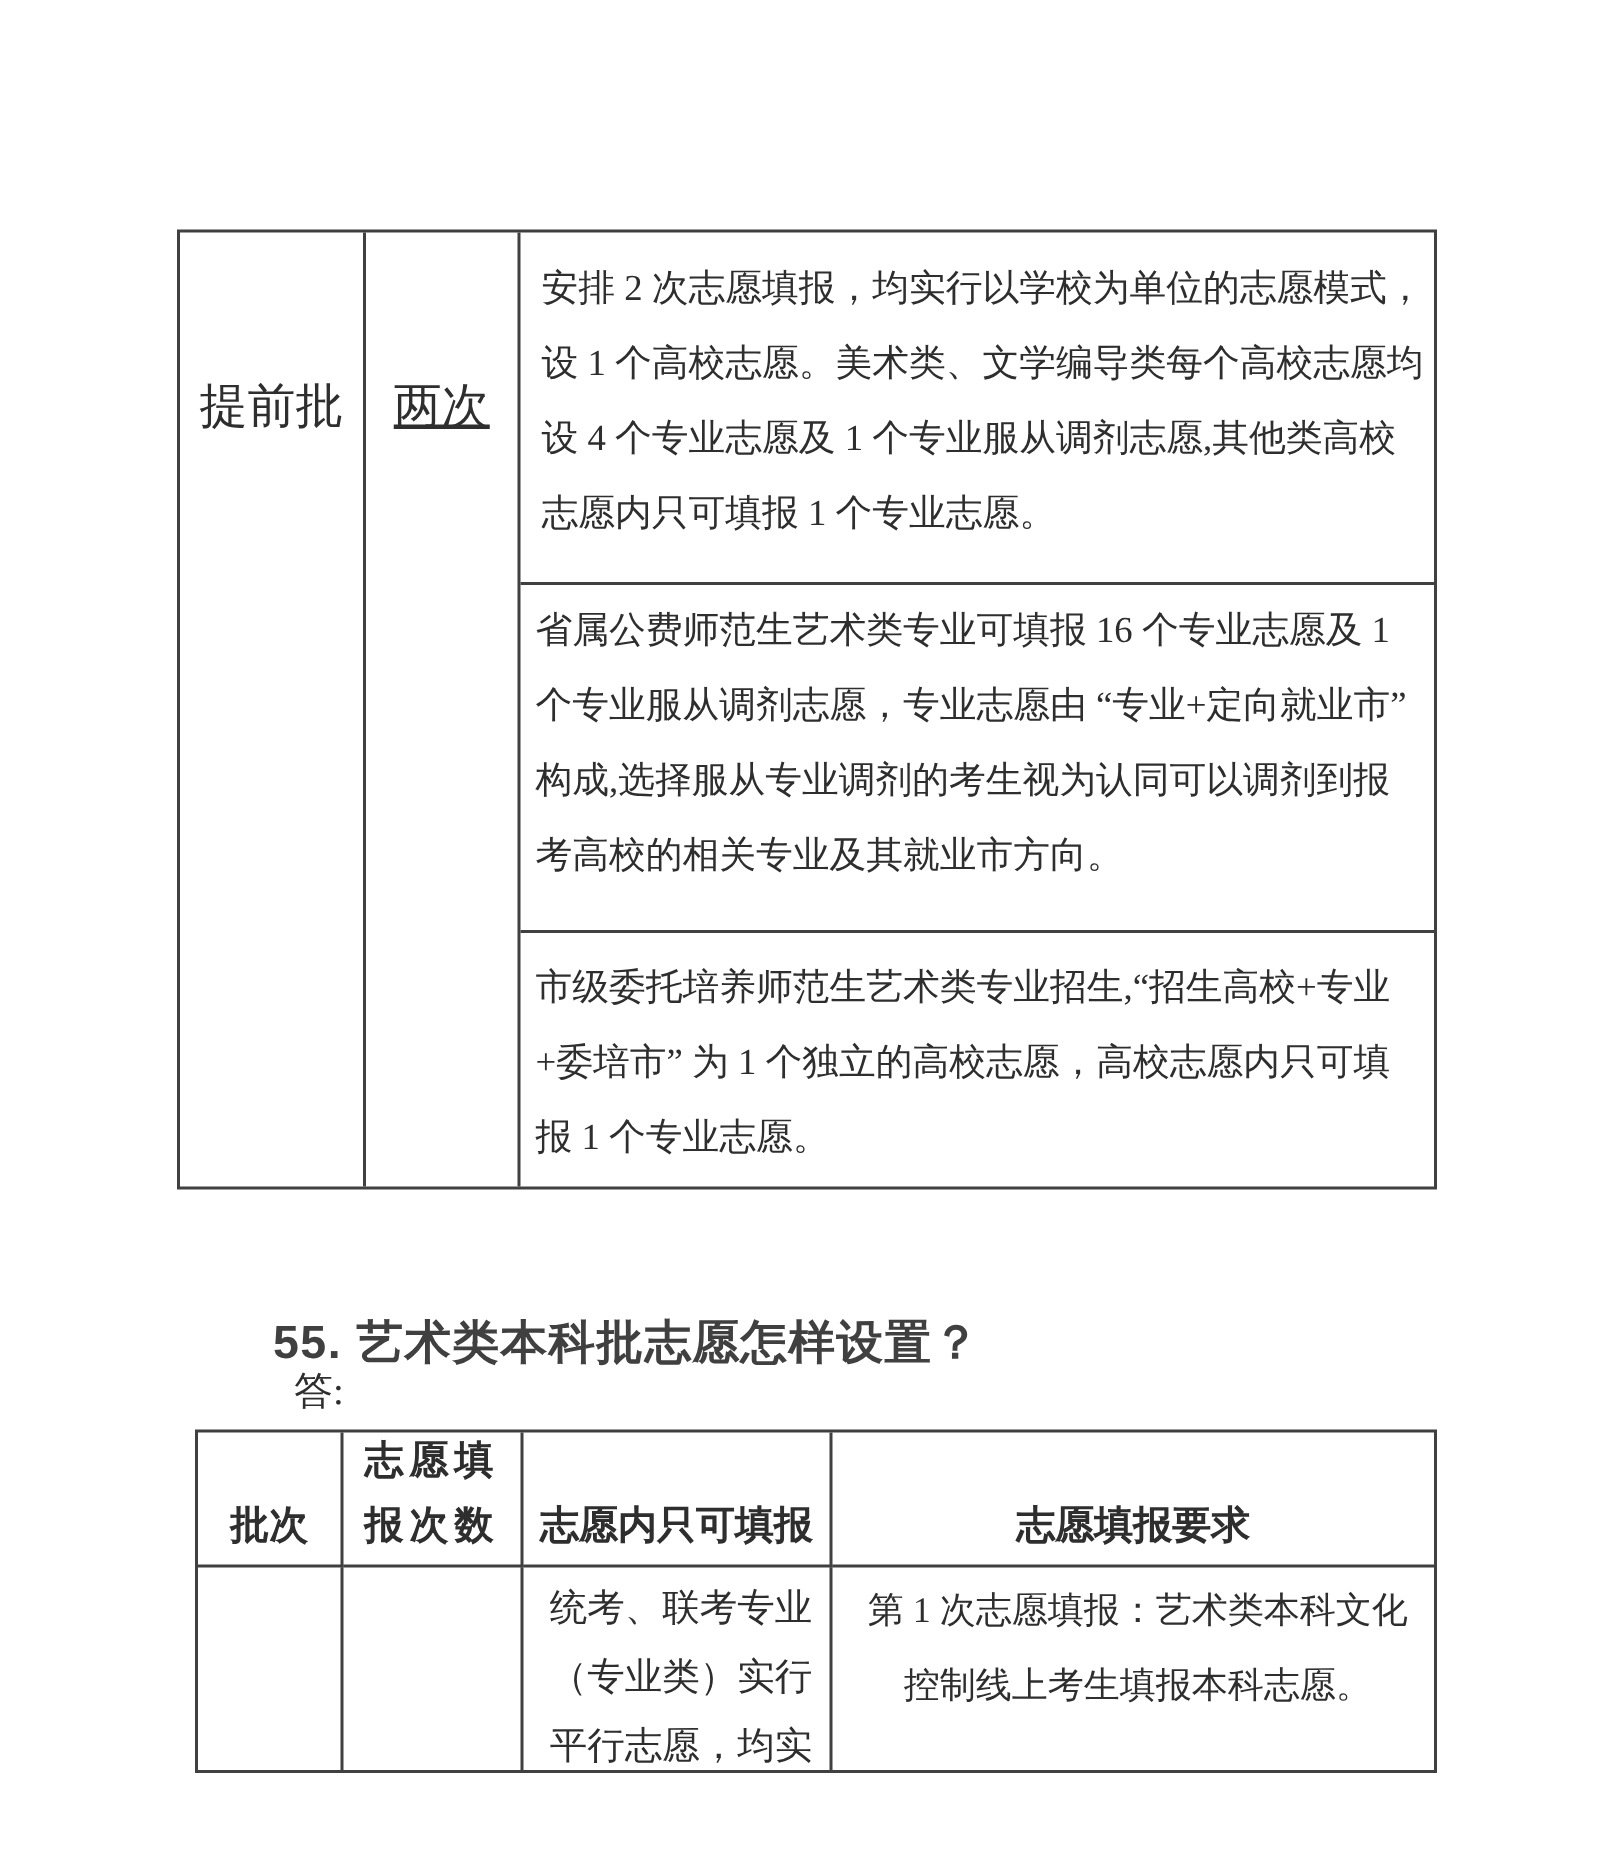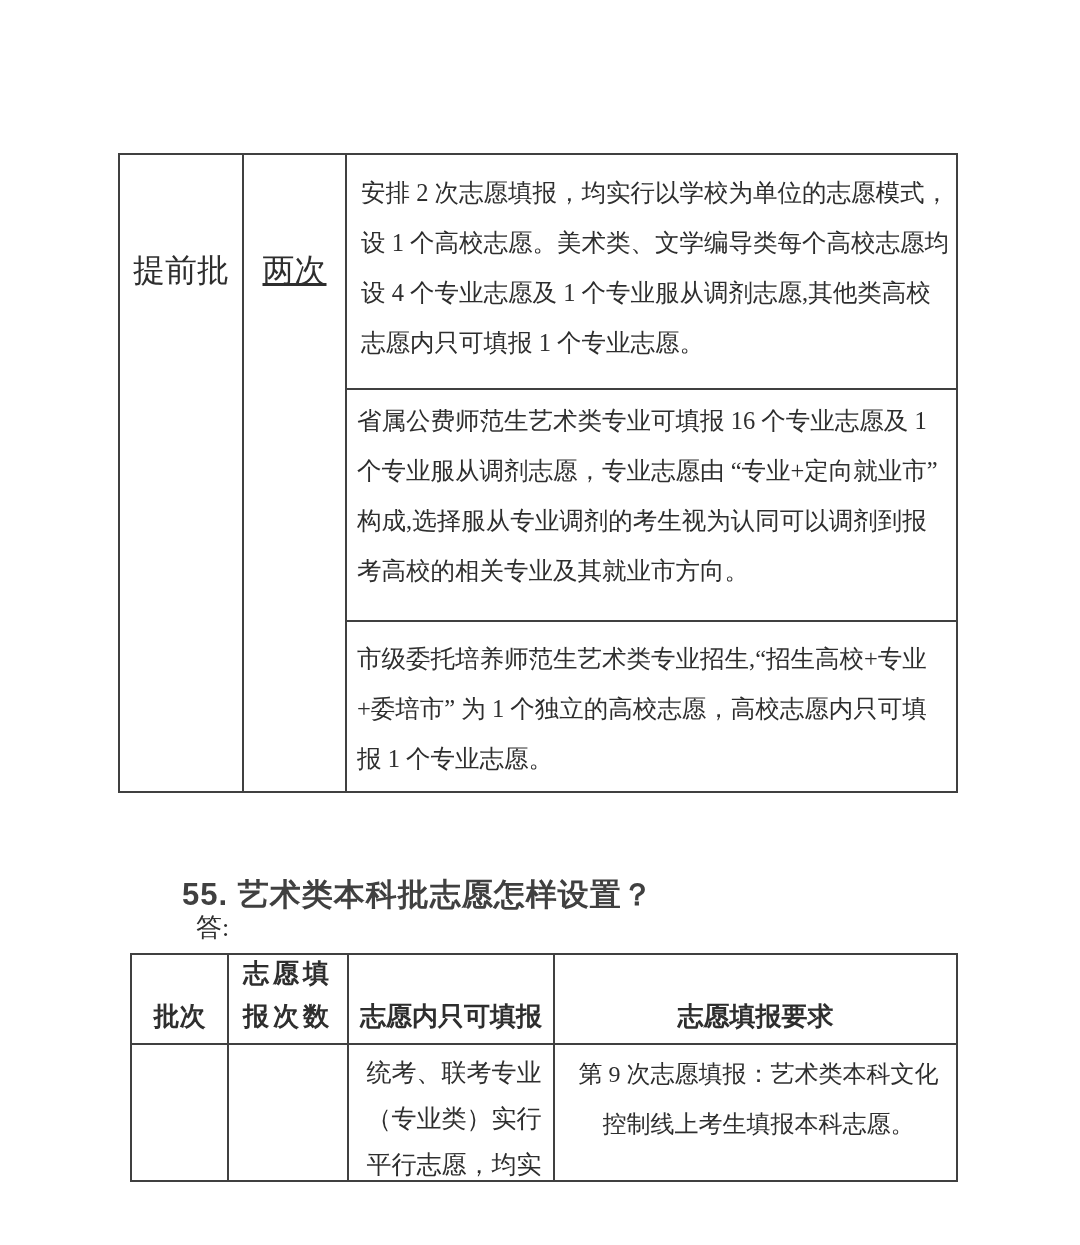--- a/index.html
+++ b/index.html
@@ -123,17 +123,17 @@
     <div class="cell hd cb hd-times">志愿填
 报次数</div>
     <div class="cell hd cb">志愿内只可填报</div>
     <div class="cell hd">志愿填报要求</div>
 
     <div class="cell cb"></div>
     <div class="cell cb"></div>
     <div class="cell cb body-qty">统考、联考专业
 （专业类）实行
 平行志愿，均实</div>
-    <div class="cell body-req">第 9 次志愿填报：艺术类本科文化
+    <div class="cell body-req">第 1 次志愿填报：艺术类本科文化
 控制线上考生填报本科志愿。</div>
   </div>
 
 </div>
 
 </body></html>

